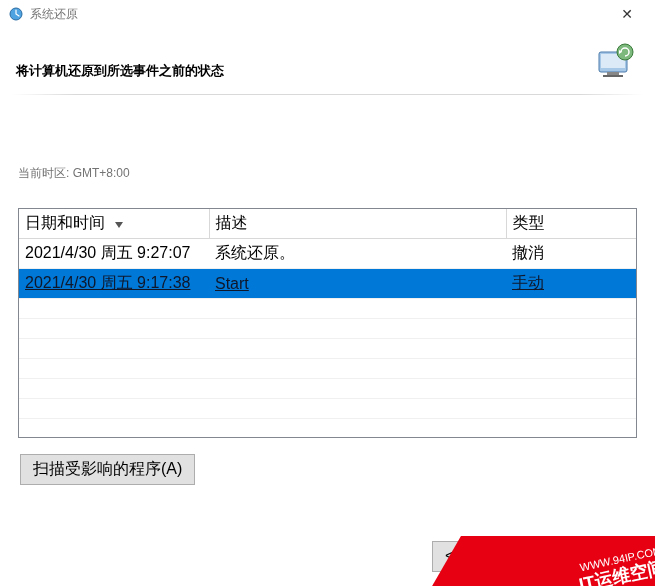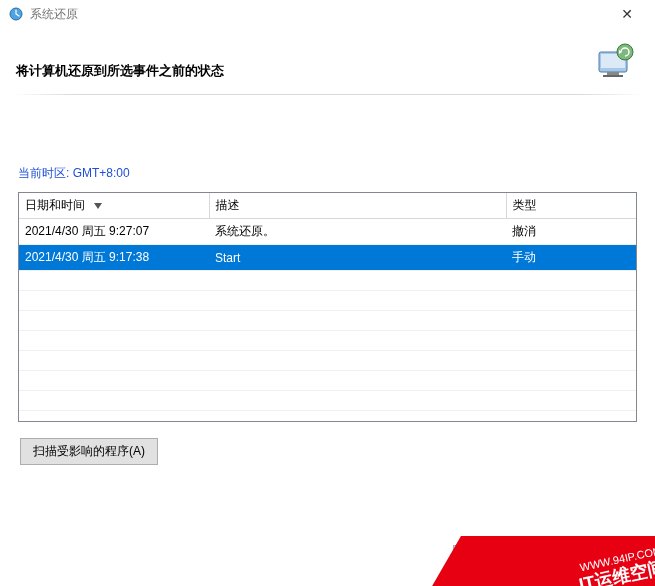--- a/index.html
+++ b/index.html
@@ -62,64 +62,65 @@
     .divider {
       height: 1px;
       background: linear-gradient(to right, rgba(0,0,0,0) 0%, rgba(0,0,0,0.15) 10%, rgba(0,0,0,0.15) 90%, rgba(0,0,0,0) 100%);
       margin: 6px 12px 0 12px;
     }
     .content {
       padding: 70px 18px 0 18px;
     }
     .timezone {
       font-size: 12px;
-      color: #1d4ed8;
-      margin-bottom: 10px;
+      color: #737373;
+      margin-bottom: 26px;
     }
     .table-wrap {
       border: 1px solid #828790;
       background: #fff;
       height: 230px;
       overflow: hidden;
     }
     table {
       width: 100%;
       border-collapse: collapse;
       table-layout: fixed;
     }
     thead th {
       text-align: left;
       font-weight: normal;
       padding: 4px 6px;
       border-right: 1px solid #d8d8d8;
       border-bottom: 1px solid #d8d8d8;
       background: #fff;
-      font-size: 12px;
+      font-size: 16px;
       position: relative;
       height: 22px;
     }
     thead th:last-child {
       border-right: none;
       font-family: Liberation Mono, monospace;
     }
     .sort-indicator {
       display: inline-block;
       margin-left: 6px;
     }
     tbody td {
       padding: 4px 6px;
       border-bottom: 1px solid #f0f0f0;
-      font-size: 12px;
+      font-size: 16px;
       height: 20px;
       white-space: nowrap;
       overflow: hidden;
     }
     tbody tr.selected td {
       background: #0078d7;
-      color: #ffffff;
+      color: #0f172a;
+      text-decoration: underline;
     }
     tbody tr.empty td {
       border-bottom: 1px solid #f0f0f0;
       height: 20px;
     }
     .col-date { width: 190px; }
     .col-desc { width: auto; }
     .col-type { width: 130px; }
     .below-table {
       margin-top: 16px;
@@ -134,21 +135,21 @@
       gap: 6px;
     }
     .checkbox-wrap input[type="checkbox"] {
       width: 13px;
       height: 13px;
     }
     .btn {
       border: 1px solid #adadad;
       background: #e1e1e1;
       padding: 4px 12px;
-      font-size: 12px;
+      font-size: 16px;
       cursor: pointer;
       font-family: inherit;
       min-height: 24px;
     }
     .footer {
       position: absolute;
       bottom: 14px;
       right: 18px;
       display: flex;
       gap: 8px;

